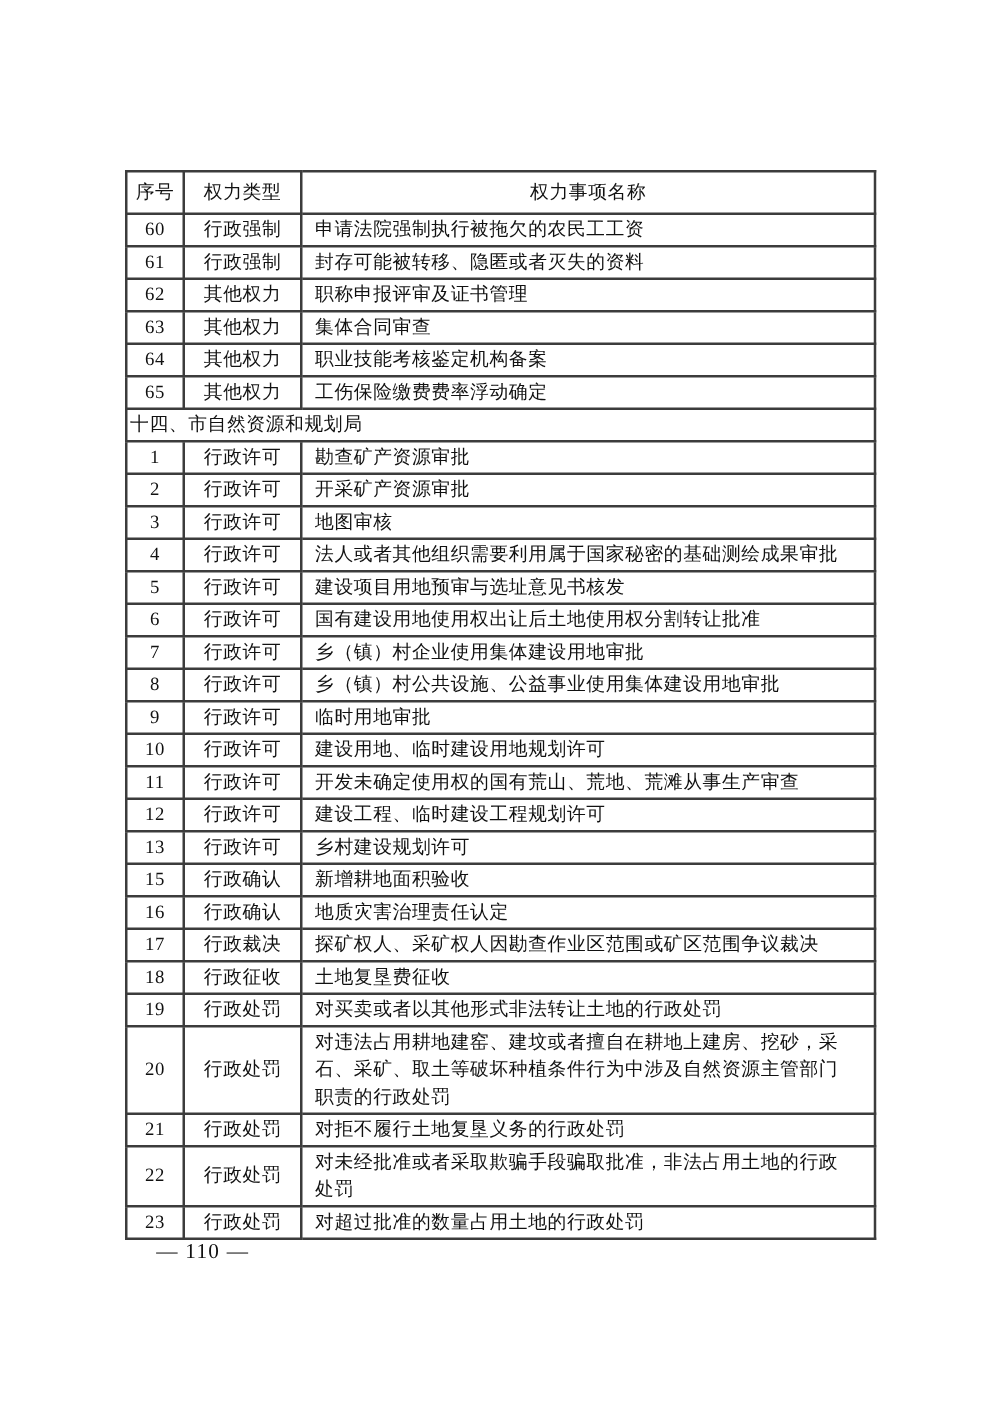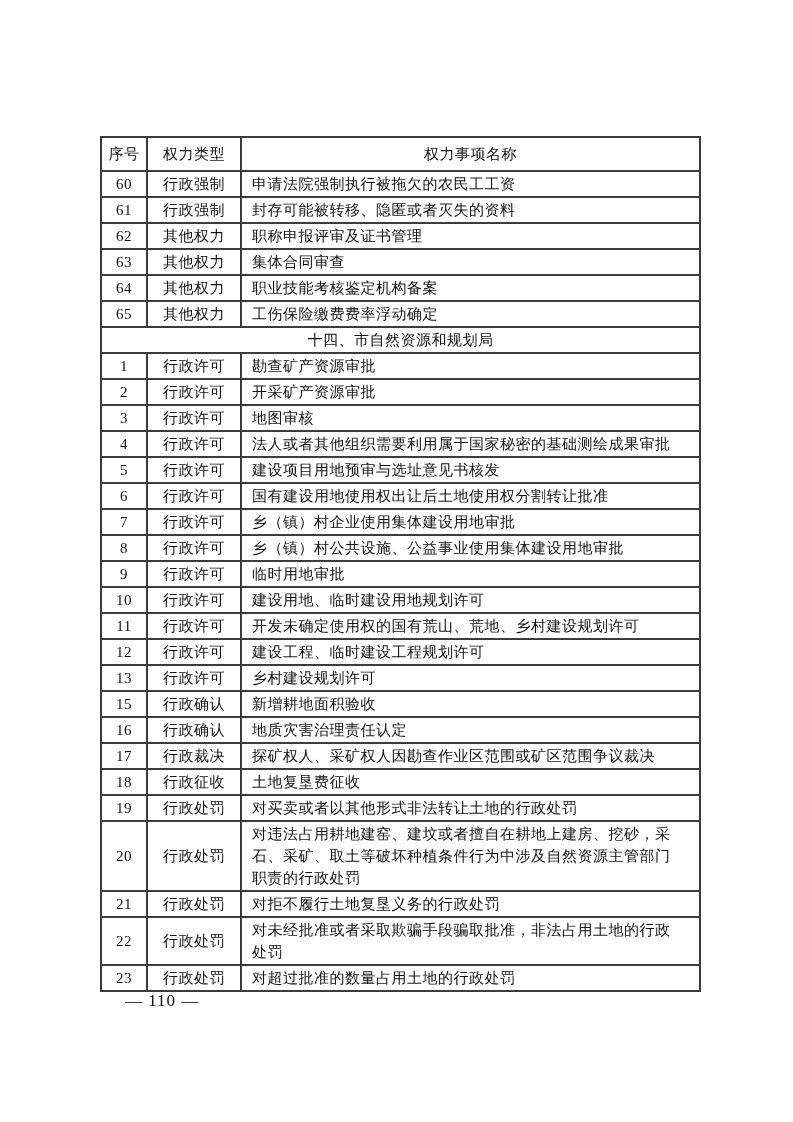--- a/index.html
+++ b/index.html
@@ -53,21 +53,20 @@
   td.cell-no,
   td.cell-type {
     text-align: center;
   }
   td.cell-name {
     text-align: left;
     padding-left: 10px;
     padding-right: 16px;
   }
   td.section-cell {
-    text-align: center;
   }
   .footer {
     position: absolute;
     left: 125px;
     top: 991px;
     font-size: 17px;
     letter-spacing: 1px;
     white-space: pre;
   }
 </style>
@@ -169,21 +168,21 @@
           <td class="cell-name">临时用地审批</td>
         </tr>
         <tr>
           <td class="cell-no">10</td>
           <td class="cell-type">行政许可</td>
           <td class="cell-name">建设用地、临时建设用地规划许可</td>
         </tr>
         <tr>
           <td class="cell-no">11</td>
           <td class="cell-type">行政许可</td>
-          <td class="cell-name">开发未确定使用权的国有荒山、荒地、乡村建设规划许可</td>
+          <td class="cell-name">开发未确定使用权的国有荒山、荒地、荒滩从事生产审查</td>
         </tr>
         <tr>
           <td class="cell-no">12</td>
           <td class="cell-type">行政许可</td>
           <td class="cell-name">建设工程、临时建设工程规划许可</td>
         </tr>
         <tr>
           <td class="cell-no">13</td>
           <td class="cell-type">行政许可</td>
           <td class="cell-name">乡村建设规划许可</td>

